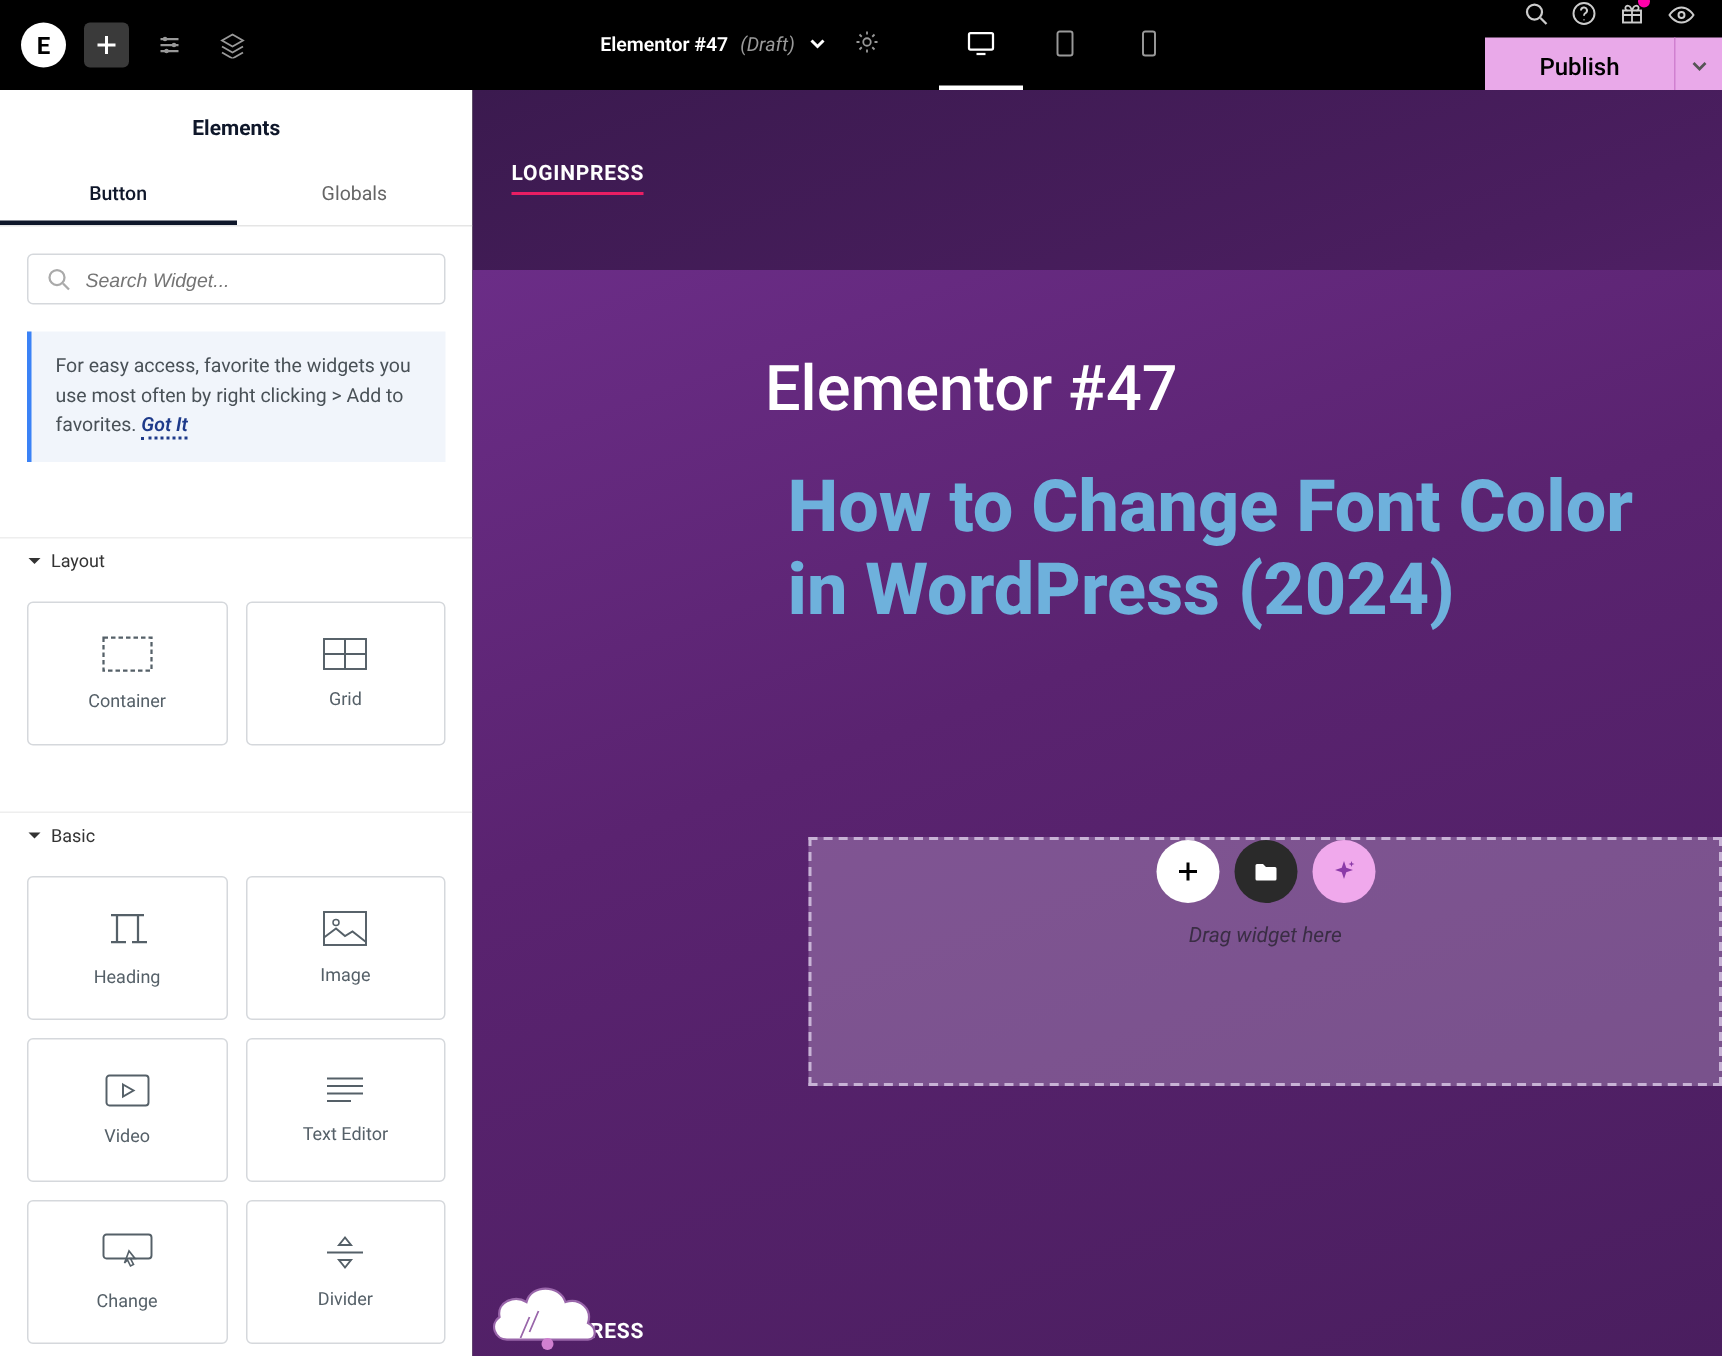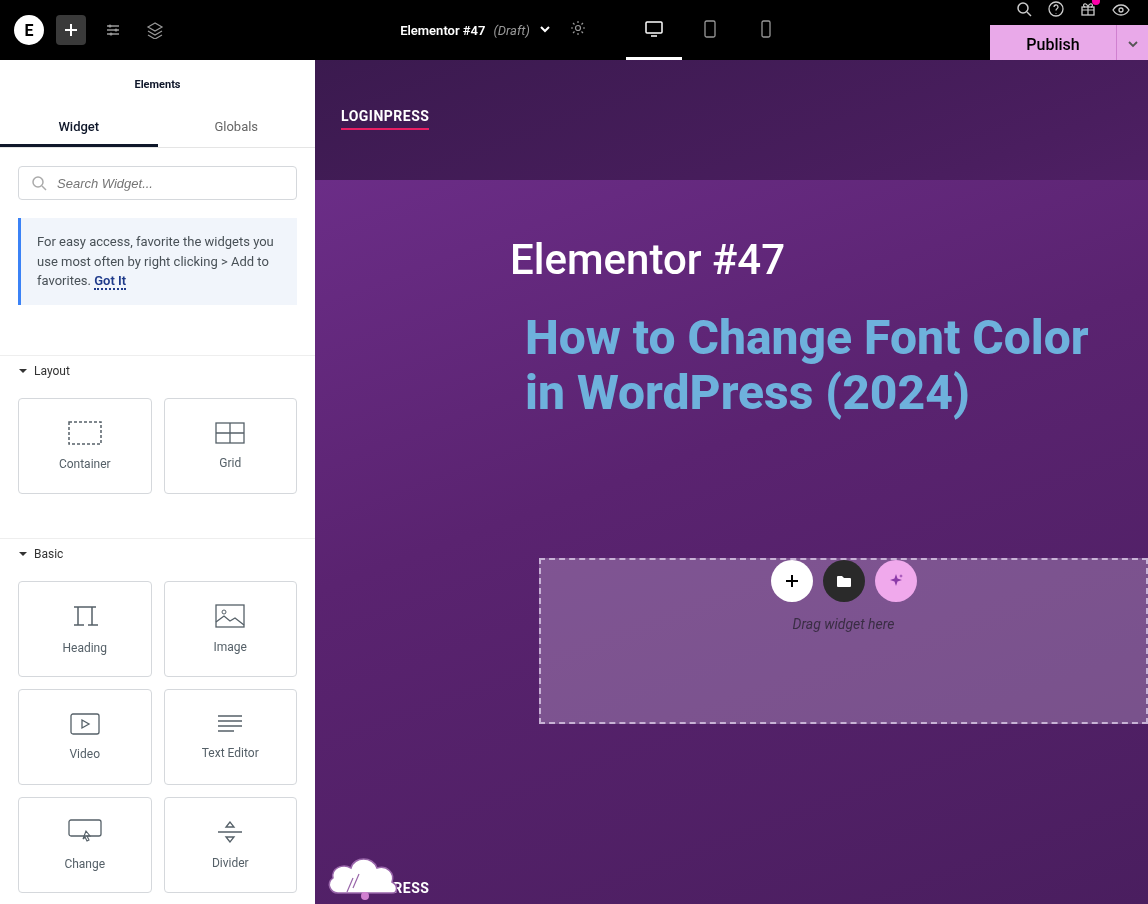--- a/index.html
+++ b/index.html
@@ -25,29 +25,29 @@
     .notif-dot { position: absolute; top: -4px; right: -4px; width: 8px; height: 8px; background: #ff00aa; border-radius: 50%; }
     .publish-row { display: flex; height: 38px; }
     .publish-btn { width: 126px; background: #e9a9e9; color: #000; display: flex; align-items: center; justify-content: center; font-size: 16px; font-weight: 500; cursor: pointer; }
     .publish-dropdown { width: 32px; background: #e9a9e9; border-left: 1px solid #d080d0; display: flex; align-items: center; justify-content: center; cursor: pointer; }
     
     
     .main { display: flex; height: 844px; }
     
     
     .sidebar { width: 315px; background: #fff; display: flex; flex-direction: column; overflow: hidden; position: relative; }
-    .sidebar-header { padding: 18px 0; text-align: center; font-size: 11px; font-weight: 700; color: #0f172a; }
+    .sidebar-header { padding: 18px 0; text-align: center; font-size: 14px; font-weight: 700; color: #0f172a; }
     .tabs { display: flex; border-bottom: 1px solid #e5e5e5; }
     .tab { flex: 1; text-align: center; padding: 10px 0; font-size: 13px; color: #666; cursor: pointer; border-bottom: 3px solid transparent; }
     .tab.active { color: #0f172a; border-bottom-color: #0f172a; font-weight: 500; }
     .search-wrap { padding: 18px; }
     .search-box { display: flex; align-items: center; border: 1px solid #d5d8dc; border-radius: 4px; padding: 8px 12px; gap: 10px; }
     .search-input { border: none; outline: none; flex: 1; font-size: 13px; font-style: italic; color: #4c1d95; }
     .hint-box { margin: 0 18px 18px; background: #f1f5fb; border-left: 3px solid #3b82f6; padding: 14px 16px; font-size: 13px; color: #495157; line-height: 1.5; }
-    .got-it { color: #1e3a8a; font-weight: 600; border-bottom: 2px dotted #1e3a8a; cursor: pointer; }
+    .got-it { color: #1e3a8a; font-style: italic; font-weight: 600; border-bottom: 2px dotted #1e3a8a; cursor: pointer; }
     .category-header { display: flex; align-items: center; gap: 6px; padding: 8px 18px; font-size: 12px; color: #333; cursor: pointer; border-top: 1px solid #eee; margin-top: 32px; }
     .widget-grid { display: grid; grid-template-columns: 1fr 1fr; gap: 12px; padding: 12px 18px; }
     .widget-item { border: 1px solid #d5d8dc; border-radius: 4px; height: 96px; display: flex; flex-direction: column; align-items: center; justify-content: center; gap: 12px; cursor: pointer; }
     .widget-icon { color: #556068; }
     .widget-label { font-size: 12px; color: #556068; }
     
     
     .canvas { flex: 1; background: linear-gradient(160deg, #3b1a4f 0%, #4a1e5f 30%, #5a2370 55%, #3d1752 100%); overflow: hidden; position: relative; }
     .brand-label { position: absolute; top: 48px; left: 26px; color: #fff; font-weight: 700; font-size: 14px; letter-spacing: 0.5px; padding-bottom: 4px; border-bottom: 2px solid #e91e63; }
     .canvas-purple { position: absolute; top: 120px; left: 0; right: 0; bottom: 0; background: linear-gradient(160deg, #6b2d87 0%, #5a2370 40%, #4a1e5f 100%); }
@@ -162,21 +162,21 @@
         </div>
       </div>
     </div>
   </div>
 </div>
 
 <div class="main">
   <div class="sidebar">
     <div class="sidebar-header">Elements</div>
     <div class="tabs">
-      <div class="tab active">Widget</div>
+      <div class="tab active">Button</div>
       <div class="tab">Globals</div>
     </div>
     <div class="search-wrap">
       <div class="search-box">
         <svg width="16" height="16" viewBox="0 0 16 16">
             <circle cx="7" cy="7" r="5" stroke="#aaa" fill="none" stroke-width="1.5"></circle>
             <path d="M11 11l4 4" stroke="#aaa" stroke-width="1.5"></path>
           </svg>
         <input class="search-input" placeholder="Search Widget..." style="">
       </div>

